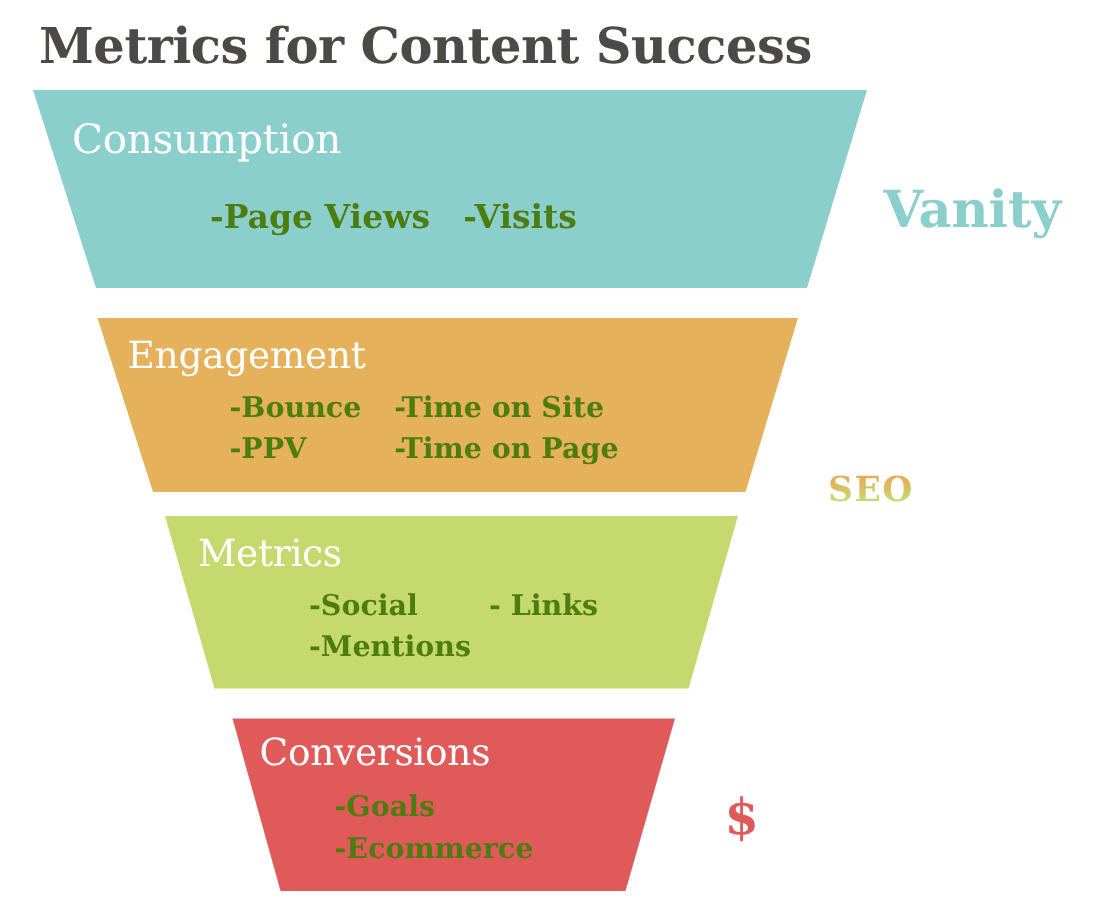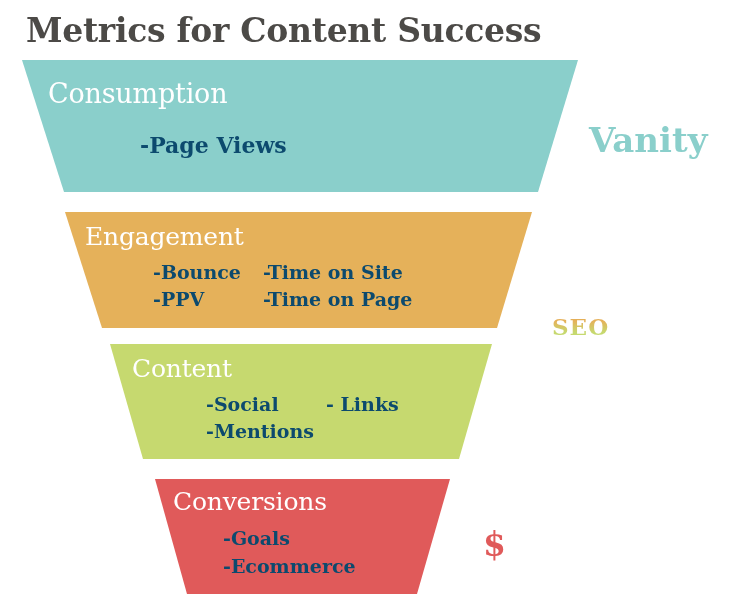--- a/index.html
+++ b/index.html
@@ -60,21 +60,21 @@
     white-space: nowrap;
     letter-spacing: -0.2px;
   }
   .metric-grid {
     position: absolute;
     display: grid;
     column-gap: 18px;
     row-gap: 2px;
     font-family: "DejaVu Serif", serif;
     font-weight: bold;
-    color: #0c4a6e;
+    color: #4d7c0f;
     white-space: nowrap;
   }
   .metric {
     white-space: nowrap;
   }
 
   
   #stage-consumption { left: 0px; top: 58px; width: 600px; height: 140px; }
   #stage-consumption .stage-heading { left: 48px; top: 20px; font-size: 27px; }
   #stage-consumption .metric-grid {
@@ -155,20 +155,21 @@
   <div id="page-title">Metrics for Content Success</div>
 
   <div class="stage" id="stage-consumption">
     <svg width="600" height="140" viewBox="0 0 600 140">
       <polygon points="22,2 578,2 538,134 64,134" fill="#8ACFCB"></polygon>
     </svg>
     <div class="stage-content">
       <div class="stage-heading">Consumption</div>
       <div class="metric-grid">
         <span class="metric">-Page Views</span>
+        <span class="metric">-Visits</span>
       </div>
     </div>
   </div>
 
   <div class="stage" id="stage-engagement">
     <svg width="500" height="122" viewBox="0 0 500 122">
       <polygon points="10,2 477,2 442,118 47,118" fill="#E5B15A"></polygon>
     </svg>
     <div class="stage-content">
       <div class="stage-heading">Engagement</div>
@@ -179,21 +180,21 @@
         <span class="metric">-Time on Page</span>
       </div>
     </div>
   </div>
 
   <div class="stage" id="stage-sharing">
     <svg width="410" height="122" viewBox="0 0 410 122">
       <polygon points="10,2 392,2 359,117 43,117" fill="#C6D96F"></polygon>
     </svg>
     <div class="stage-content">
-      <div class="stage-heading">Content</div>
+      <div class="stage-heading">Metrics</div>
       <div class="metric-grid">
         <span class="metric">-Social</span>
         <span class="metric">- Links</span>
         <span class="metric">-Mentions</span>
       </div>
     </div>
   </div>
 
   <div class="stage" id="stage-conversions">
     <svg width="320" height="122" viewBox="0 0 320 122">

